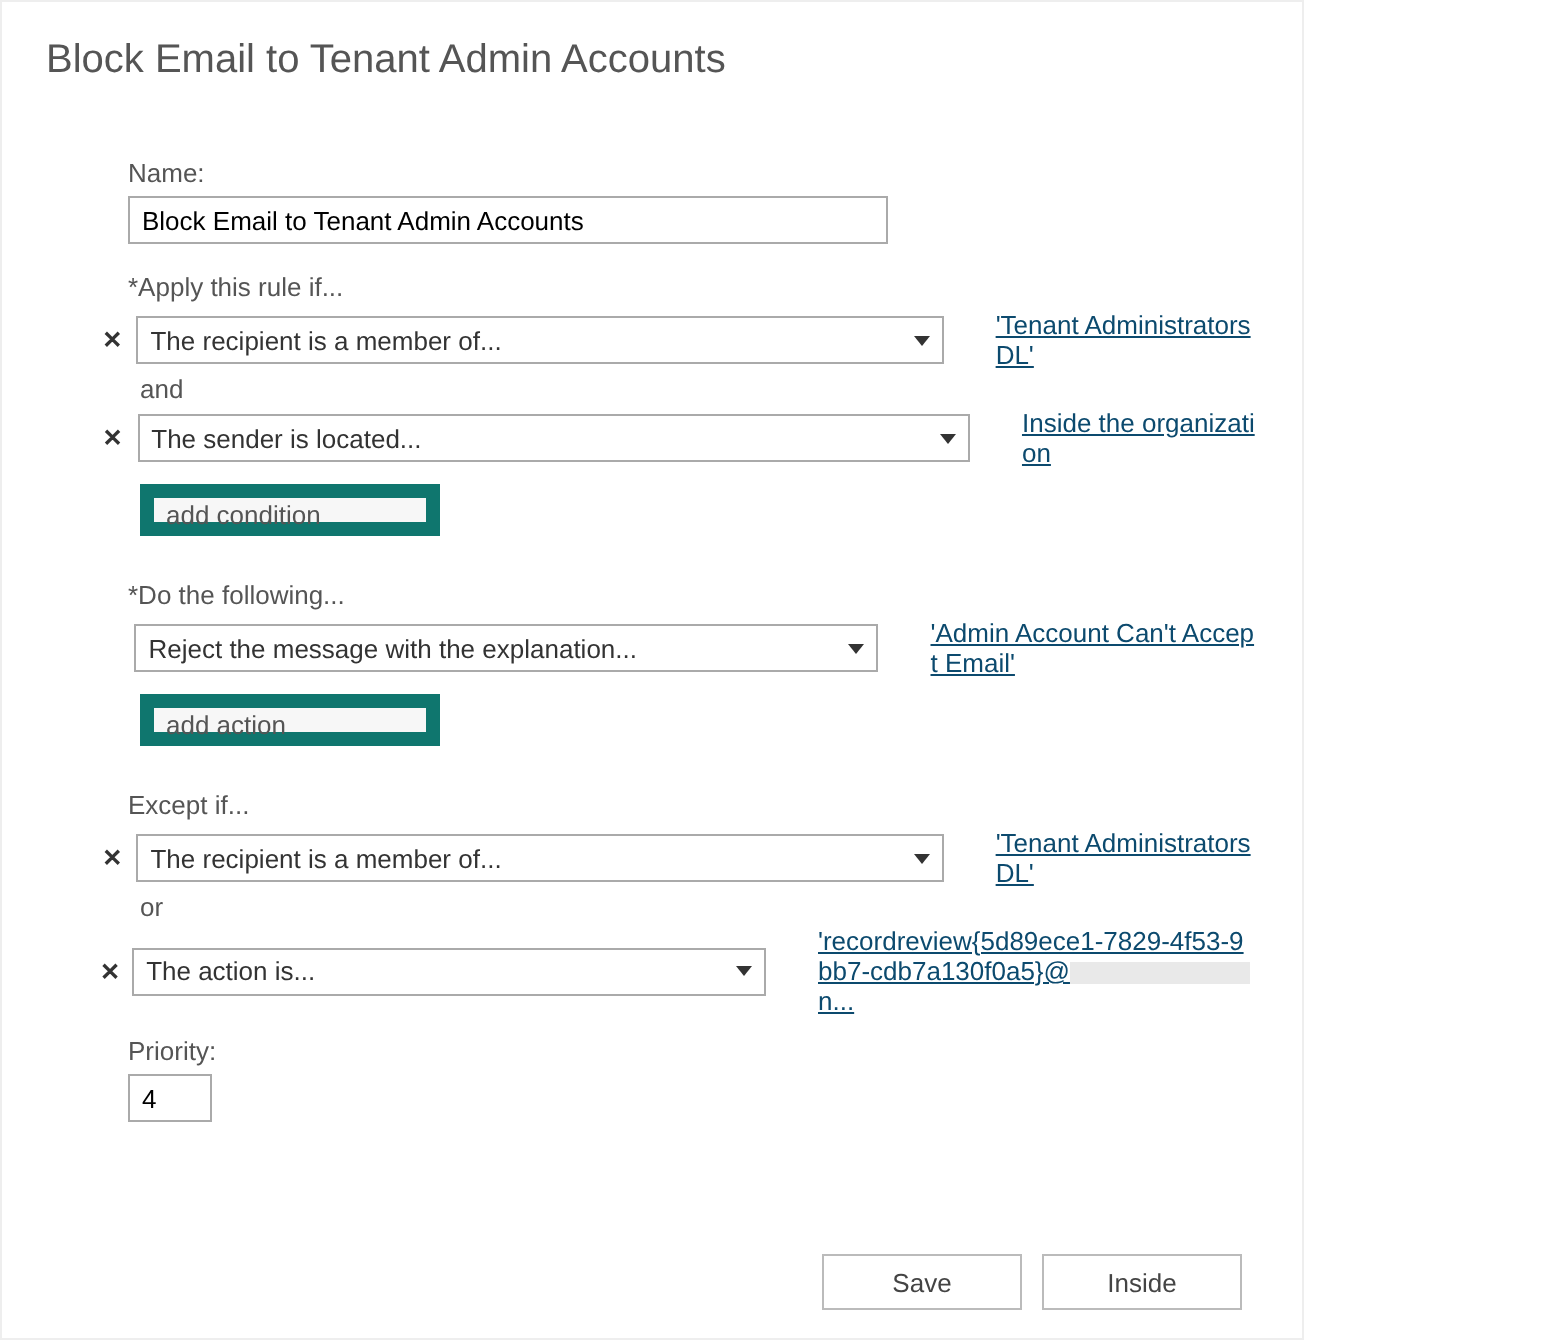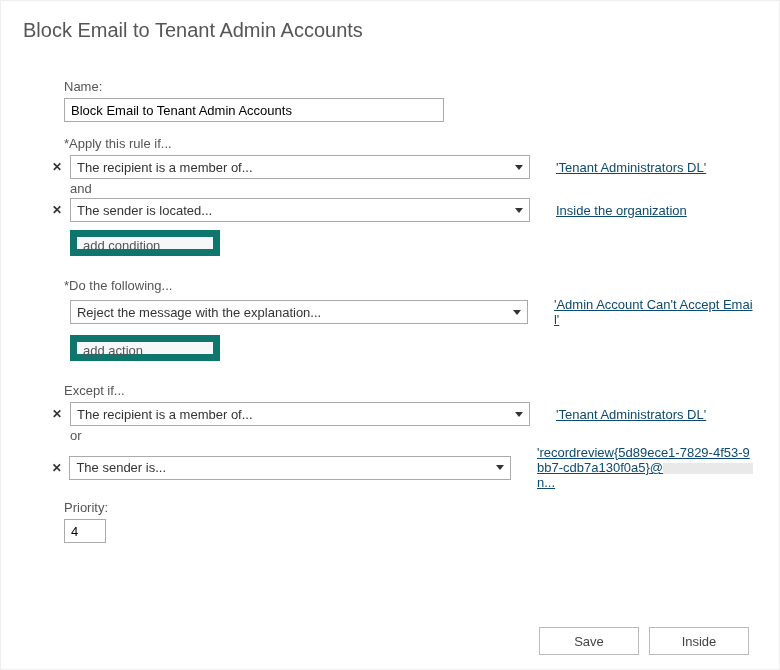--- a/index.html
+++ b/index.html
@@ -4,21 +4,21 @@
 <style>
   * { box-sizing: border-box; }
   html, body {
     margin: 0; padding: 0;
     font-family: "Segoe UI", Arial, sans-serif;
     font-size: 13px;
     color: #333;
     background: #fff;
   }
   .window {
-    width: 780px;
+    width: 652px;
     height: 670px;
     position: relative;
     border: 1px solid #eee;
     overflow: hidden;
   }
   .page-title {
     font-size: 20px;
     font-weight: 300;
     color: #555;
     padding: 18px 22px 4px 22px;
@@ -202,21 +202,21 @@
         <span class="arrow"></span>
       </div>
       <a class="value-link">'Tenant Administrators DL'</a>
     </div>
 
     <div class="conj">or</div>
 
     <div class="row">
       <div class="remove-x">✕</div>
       <div class="dropdown">
-        <span>The sender is...</span>
+        <span>The action is...</span>
         <span class="arrow"></span>
       </div>
       <a class="value-link">
         <span>'recordreview{5d89ece1-7829-4f53-9bb7-cdb7a130f0a5}@</span><span class="redact"></span><span>n...</span>
       </a>
     </div>
 
 
     
     <div class="label" style="margin-top:10px">Priority:</div>

